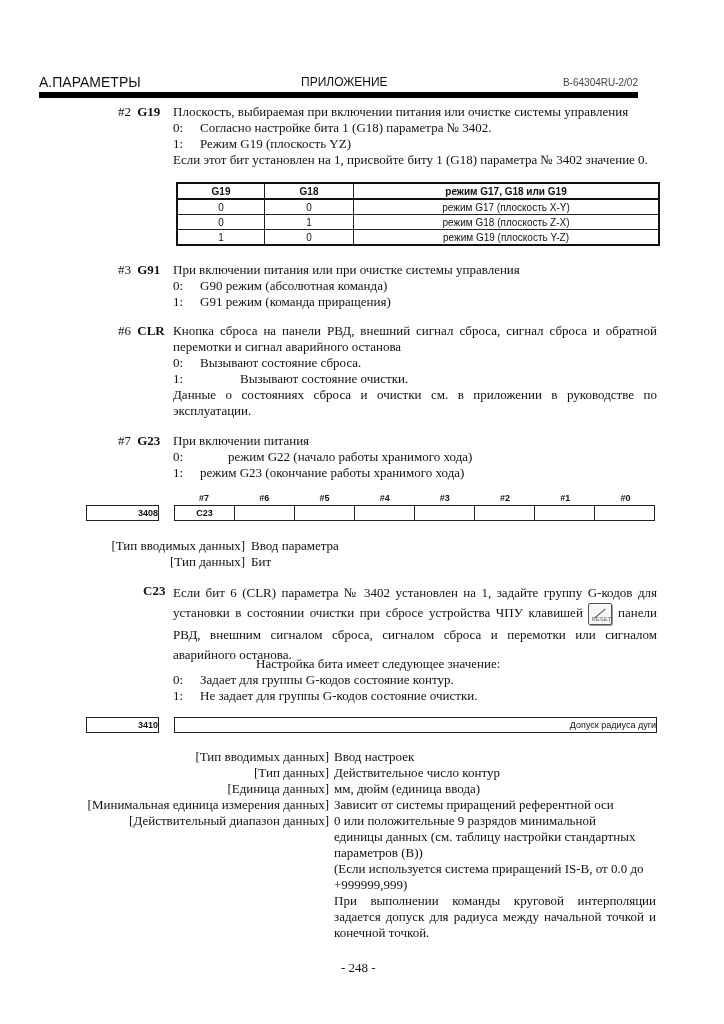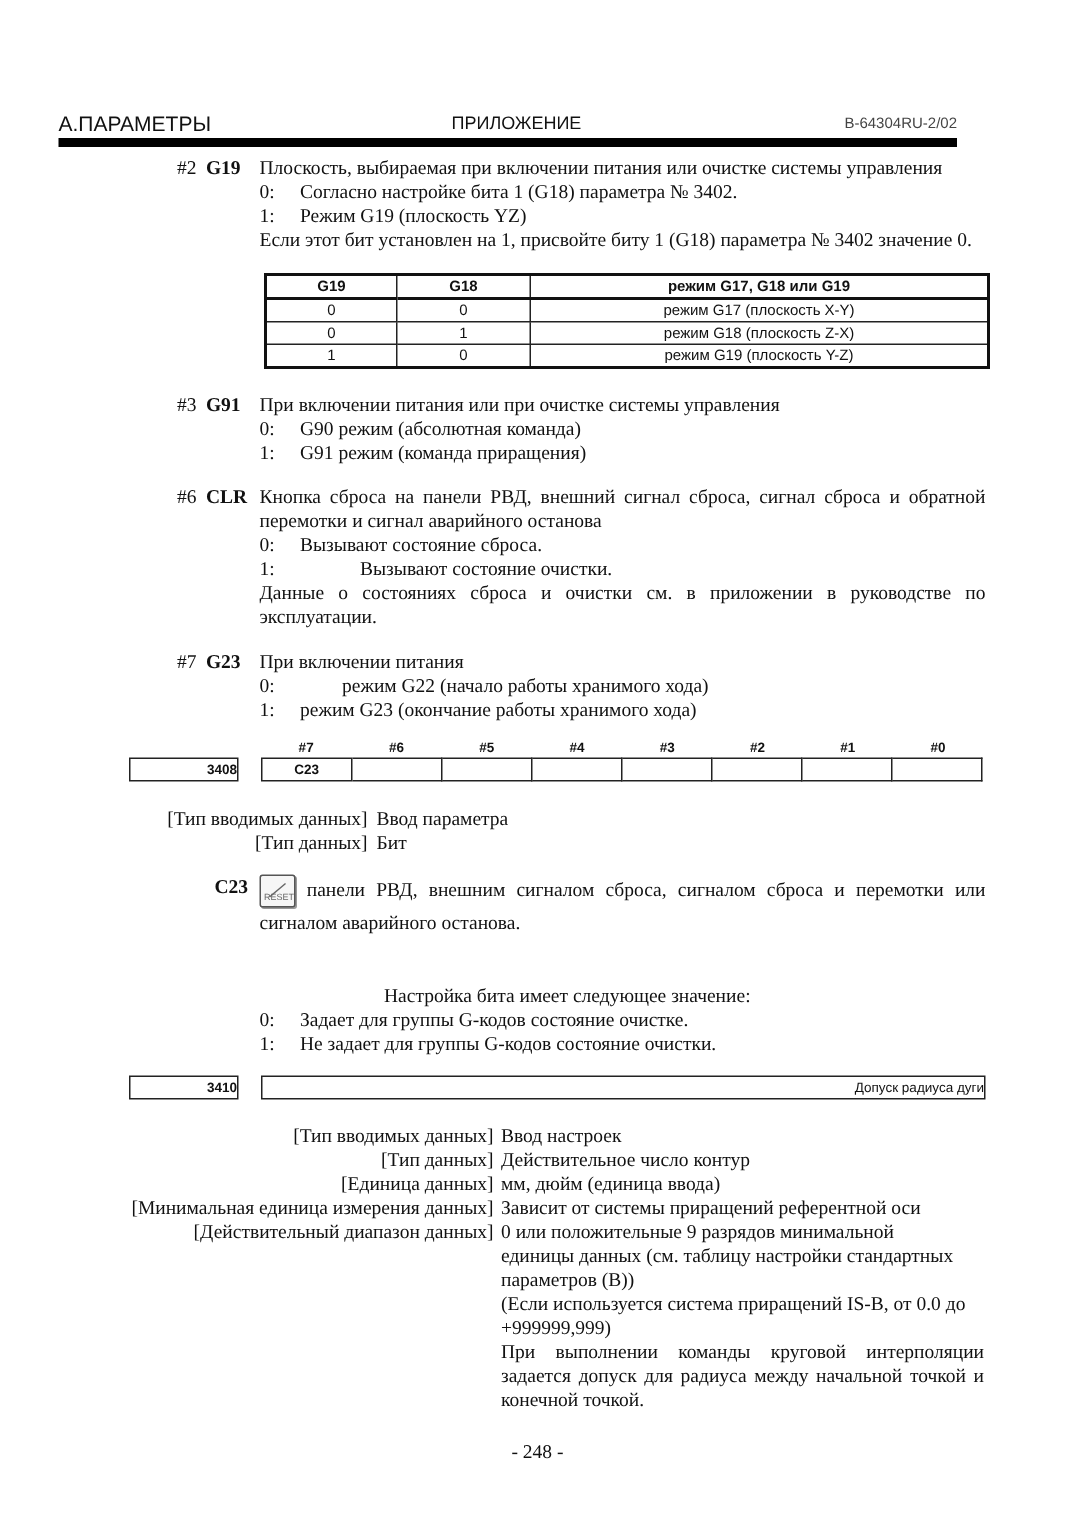--- a/index.html
+++ b/index.html
@@ -144,26 +144,27 @@
   <div class="bitcell"></div>
 </div>
 
 <div class="abs serif lbl-r" style="left:40px; width:205px; top:538px;">[Тип вводимых данных]</div>
 <div class="abs serif" style="left:251px; top:538px;">Ввод параметра</div>
 <div class="abs serif lbl-r" style="left:40px; width:205px; top:554px;">[Тип данных]</div>
 <div class="abs serif" style="left:251px; top:554px;">Бит</div>
 
 <div class="abs serif bitlbl" style="left:143px; top:583px;">C23</div>
 <div class="abs serif justify" style="left:173px; top:583px; width:484px; line-height:20px;">
+  <span>Если бит 6 (CLR) параметра № 3402 установлен на 1, задайте группу G-кодов для установки в состоянии очистки при сбросе устройства ЧПУ клавишей</span>
   <span class="reset-key"><span>RESET</span></span>
   <span>панели РВД, внешним сигналом сброса, сигналом сброса и перемотки или сигналом аварийного останова.</span>
 </div>
 <div class="abs serif" style="left:256px; top:656px;">Настройка бита имеет следующее значение:</div>
 <div class="abs serif" style="left:173px; top:672px;">0:</div>
-<div class="abs serif" style="left:200px; top:672px;">Задает для группы G-кодов состояние очистке.</div>
+<div class="abs serif" style="left:200px; top:672px;">Задает для группы G-кодов состояние контур.</div>
 <div class="abs serif" style="left:173px; top:688px;">1:</div>
 <div class="abs serif" style="left:200px; top:688px;">Не задает для группы G-кодов состояние очистки.</div>
 
 <div class="abs pbox" style="left:86px; top:717px; width:71px;">3410</div>
 <div class="abs pbox" style="left:174px; top:717px; width:481px; font-weight:normal;">Допуск радиуса дуги</div>
 
 <div class="abs serif lbl-r" style="left:40px; width:289px; top:749px;">[Тип вводимых данных]</div>
 <div class="abs serif" style="left:334px; top:749px;">Ввод настроек</div>
 <div class="abs serif lbl-r" style="left:40px; width:289px; top:765px;">[Тип данных]</div>
 <div class="abs serif" style="left:334px; top:765px;">Действительное число контур</div>

